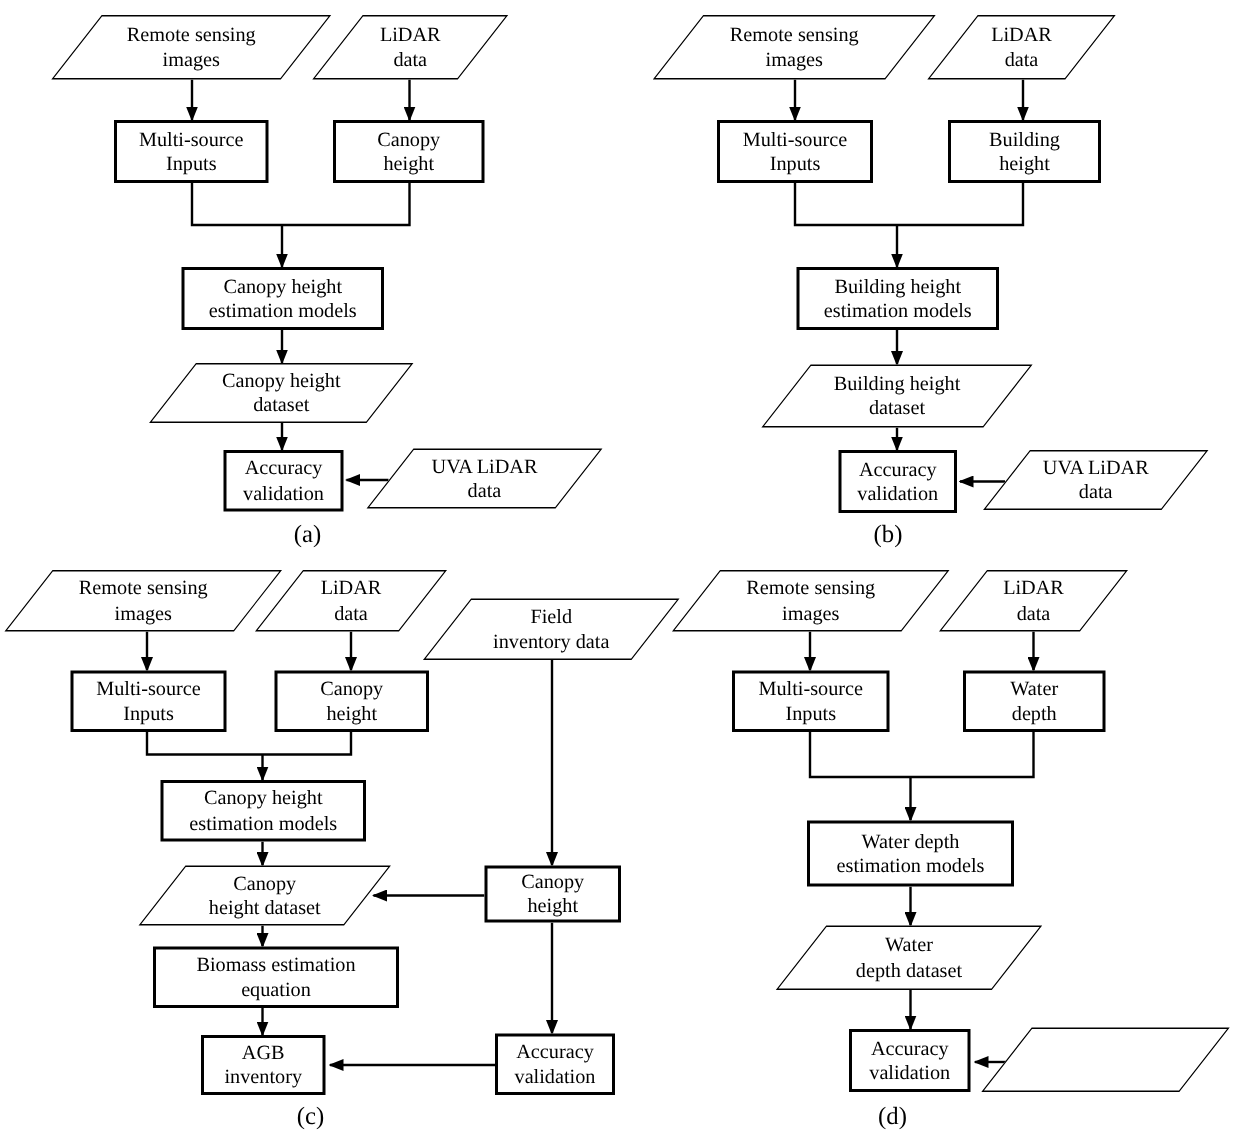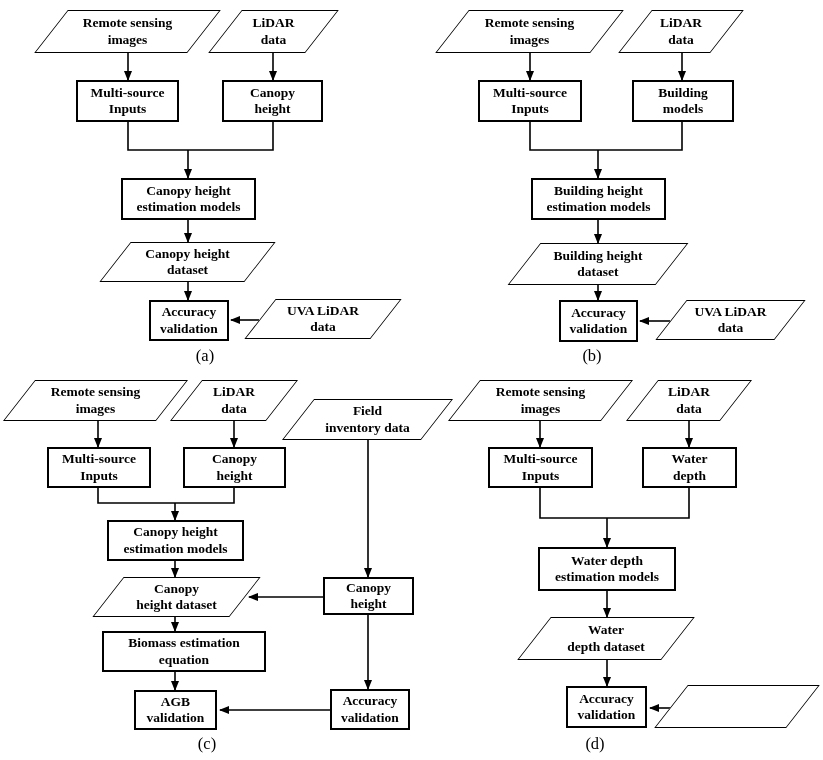--- a/index.html
+++ b/index.html
@@ -1,20 +1,20 @@
 <!DOCTYPE html>
 <html><head>
 <meta charset="utf-8">
 <style>
   html,body{margin:0;padding:0;background:#ffffff;}
   body{width:823px;height:760px;font-family:"Liberation Serif", serif;}
   .stage{position:relative;width:823px;height:760px;background:#ffffff;overflow:hidden;}
   svg.connectors{position:absolute;left:0;top:0;width:823px;height:760px;z-index:0;}
   .node{position:absolute;display:flex;align-items:center;justify-content:center;
-        text-align:center;font-weight:bold;font-size:13.5px;line-height:1.22;
+        text-align:center;font-weight:normal;font-size:13.5px;line-height:1.22;
         color:#000;white-space:pre-line;z-index:1;}
   .node .shape{position:absolute;inset:0;border:2.5px solid #000;background:#ffffff;}
   .node.para .shape{border-width:1.7px;left:16px;right:16px;transform:skewX(-38deg);}
   .node .txt{position:relative;z-index:1;padding:0 2px;}
   .caption{position:absolute;width:44px;text-align:center;font-size:16.5px;color:#000;z-index:1;}
 </style>
 </head>
 <body>
 
 <div class="stage">
@@ -127,21 +127,21 @@
 data</span>
     </div>
     <div class="node rect" style="left:478px;top:80px;width:104px;height:42px">
       <i class="shape"></i>
       <span class="txt">Multi-source
 Inputs</span>
     </div>
     <div class="node rect" style="left:632px;top:80px;width:102px;height:42px">
       <i class="shape"></i>
       <span class="txt">Building
-models</span>
+height</span>
     </div>
     <div class="node rect" style="left:531px;top:178px;width:135px;height:42px">
       <i class="shape"></i>
       <span class="txt">Building height
 estimation models</span>
     </div>
     <div class="node para" style="left:508px;top:243px;width:180px;height:42px">
       <i class="shape"></i>
       <span class="txt">Building height
 dataset</span>
@@ -201,21 +201,21 @@
 height</span>
     </div>
     <div class="node rect" style="left:102px;top:631px;width:164px;height:41px">
       <i class="shape"></i>
       <span class="txt">Biomass estimation
 equation</span>
     </div>
     <div class="node rect" style="left:134px;top:690px;width:83px;height:40px">
       <i class="shape"></i>
       <span class="txt">AGB
-validation</span>
+inventory</span>
     </div>
     <div class="node rect" style="left:330px;top:689px;width:80px;height:41px">
       <i class="shape"></i>
       <span class="txt">Accuracy
 validation</span>
     </div>
     <div class="caption" style="left:185px;top:734px">(c)</div>
   </div>
 
   <div>

